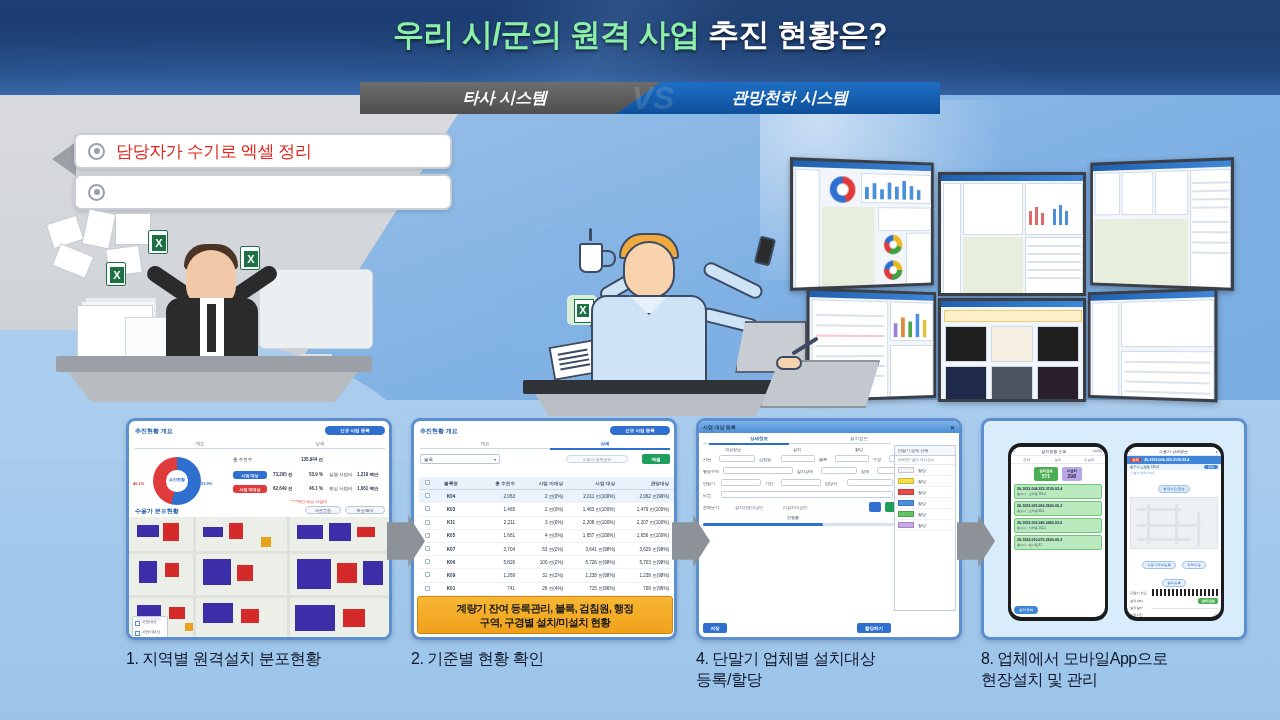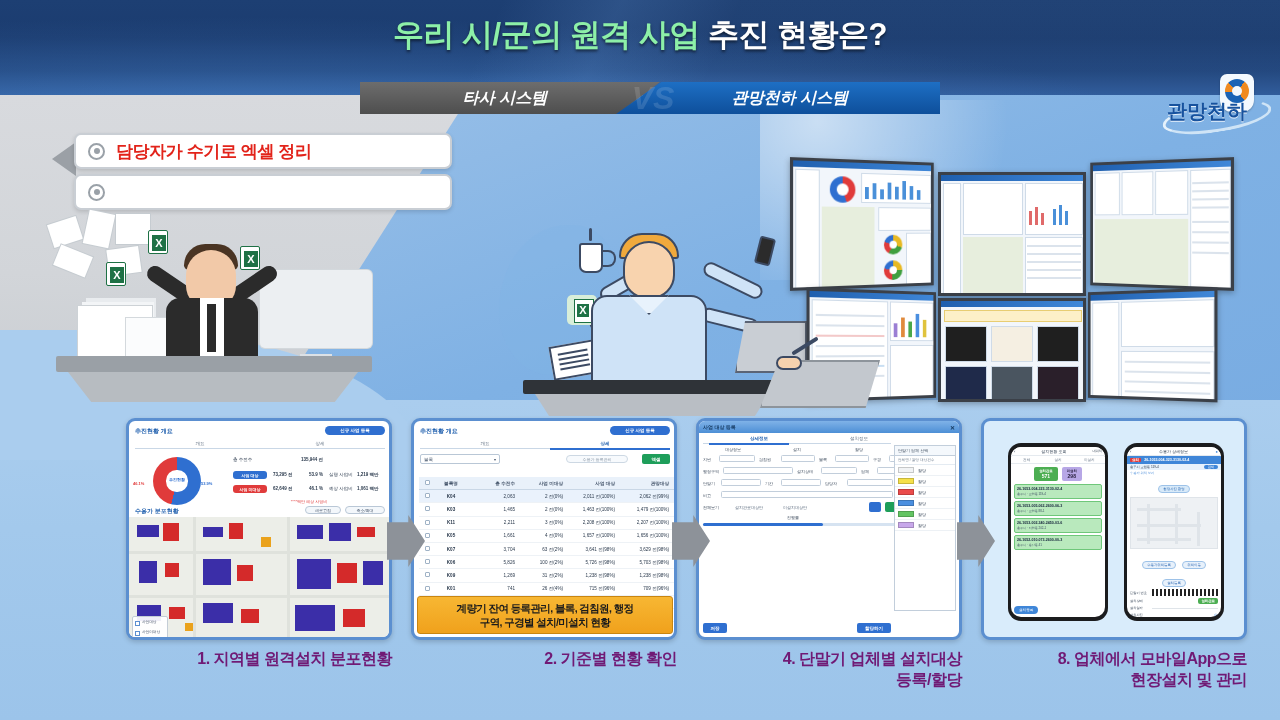--- a/index.html
+++ b/index.html
@@ -119,21 +119,21 @@
   .callout.c2{ top:174px; }
   .bullet{
     width:17px; height:17px; border-radius:50%;
     border:2.5px solid #9aa1a8; position:relative; flex:0 0 auto;
   }
   .bullet:after{
     content:""; position:absolute; left:3.5px; top:3.5px; width:6px; height:6px;
     border-radius:50%; background:#9aa1a8;
   }
   .callout-text{
-    margin-left:11px; font-size:17px; font-weight:bold; color:#e2231a;
+    margin-left:11px; font-size:17px; font-weight:normal; color:#e2231a;
     letter-spacing:-0.4px; white-space:nowrap;
   }
   .callout-tail{
     position:absolute; left:52px; top:142px; width:0; height:0;
     border-top:17px solid transparent; border-bottom:17px solid transparent;
     border-right:24px solid #9ba0a6;
   }
 
   
   .ill-left{ position:absolute; left:48px; top:218px; width:330px; height:185px; }
@@ -215,22 +215,22 @@
 
   .arrow{
     position:absolute; top:515px; width:38px; height:52px; z-index:5;
     background:#8d9299;
     clip-path:polygon(0 14%, 56% 14%, 56% 0, 100% 50%, 56% 100%, 56% 86%, 0 86%);
     filter:drop-shadow(0 1px 2px rgba(0,0,0,.25));
   }
   .a1{ left:387px; } .a2{ left:672px; } .a3{ left:957px; }
 
   .caption{
-    position:absolute; top:648px; width:266px; text-align:right;
-    font-size:16px; font-weight:bold; color:#701a75; line-height:21px; letter-spacing:-0.5px;
+    position:absolute; top:648px; width:266px; text-align:left;
+    font-size:16px; font-weight:normal; color:#0f172a; line-height:21px; letter-spacing:-0.5px;
   }
   .cap1{ left:126px; } .cap2{ left:411px; } .cap3{ left:696px; } .cap4{ left:981px; }
 
   
   .dash-title{ position:absolute; font-size:6px; font-weight:bold; color:#1f5fae; }
   .pill-btn{ position:absolute; border-radius:8px; background:#2f6fd0; color:#fff; font-size:4.5px;
              text-align:center; font-weight:bold; display:flex; align-items:center; justify-content:center;}
   .tabbar{ position:absolute; border-bottom:1px solid #c9d7e6; }
   .tab-lbl{ position:absolute; font-size:4.5px; color:#5a6a7d; text-align:center;}
   .kv{ position:absolute; font-size:4.5px; color:#2b3a4d; }
@@ -315,27 +315,20 @@
   </div>
 
   <div class="vs-strip">
     <div class="vs-left"></div>
     <div class="vs-right"></div>
     <div class="vs-watermark">VS</div>
     <div class="vs-lbl a">타사 시스템</div>
     <div class="vs-lbl b">관망천하 시스템</div>
   </div>
 
-  <div class="logo">
-    <div class="logo-swoosh"></div>
-    <div class="logo-badge">
-        <div class="ball"></div>
-      </div>
-    <div class="logo-text">관망천하</div>
-  </div>
 
   <div class="callout-tail"></div>
   <div class="callout c1">
     <span class="bullet"></span>
     <span class="callout-text">담당자가 수기로 엑셀 정리</span>
   </div>
   <div class="callout c2">
     <span class="bullet"></span>
   </div>
 

